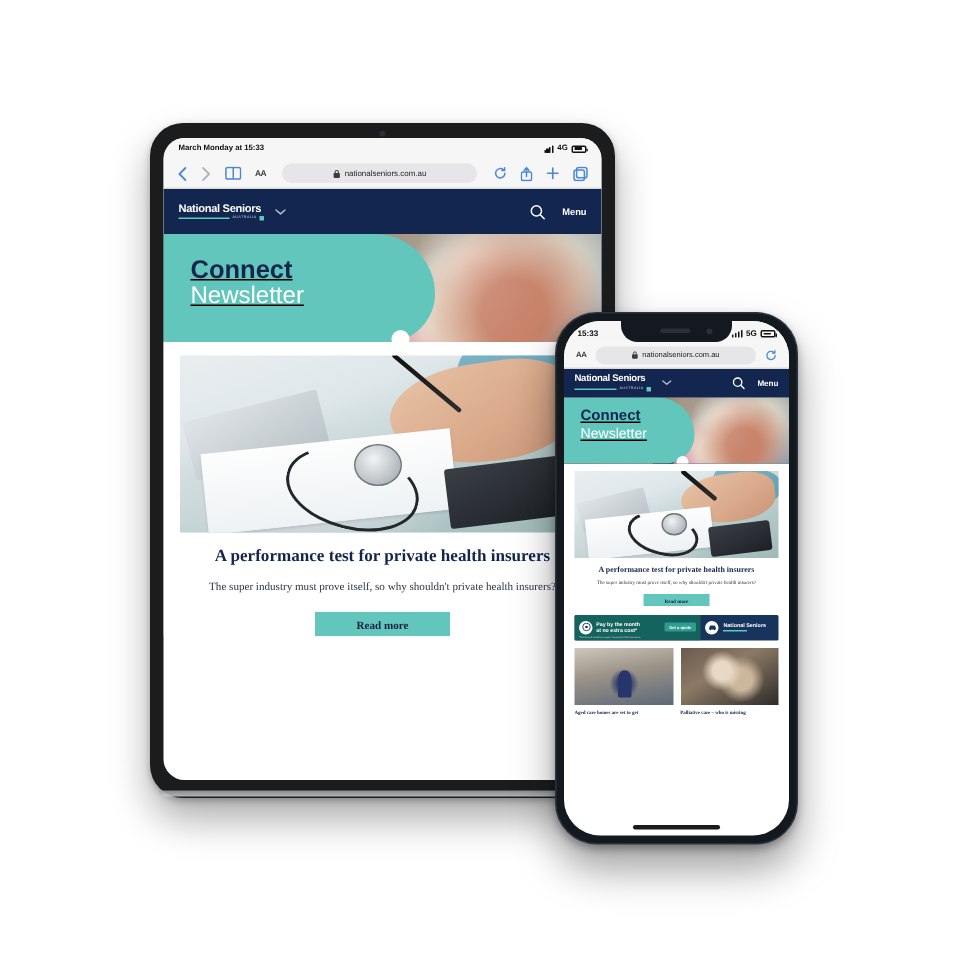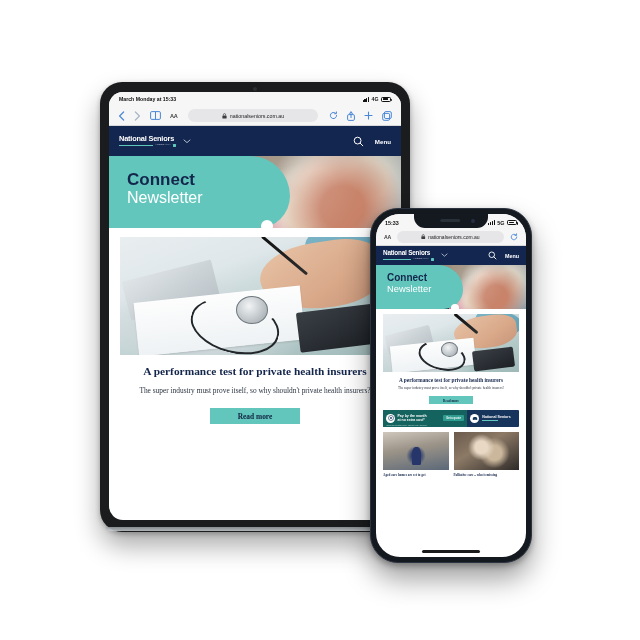--- a/index.html
+++ b/index.html
@@ -129,21 +129,21 @@
   .logo-dot{width:2.6px;height:2.6px;background:#5ec8bd;border-radius:.4px;}
   .chev{margin-left:7px;opacity:.85;}
   .head-right{margin-left:auto;display:flex;align-items:center;}
   .tablet .head-right{gap:11px;}
   .phone .head-right{gap:8px;}
   .menu-label{font-weight:bold;}
   .tablet .menu-label{font-size:6.2px;}
   .phone .menu-label{font-size:5.4px;}
 
   
-  .hero{position:relative;overflow:hidden;background:#0d2440;}
+  .hero{position:relative;overflow:hidden;background:#0d2440;text-decoration:underline;}
   .tablet .hero{height:72px;}
   .phone .hero{height:44px;}
   .hero-photo{
     position:absolute;inset:0;
     background:
       radial-gradient(circle at 62% 30%, rgba(255,255,255,.22), rgba(0,0,0,0) 38%),
       radial-gradient(circle at 80% 72%, #c8836a 0 9%, rgba(0,0,0,0) 26%),
       radial-gradient(circle at 66% 78%, #e8dcc9 0 8%, rgba(0,0,0,0) 24%),
       radial-gradient(circle at 55% 85%, #d87fa0 0 9%, rgba(0,0,0,0) 25%),
       radial-gradient(circle at 72% 40%, #efe3d6 0 7%, rgba(0,0,0,0) 22%),

